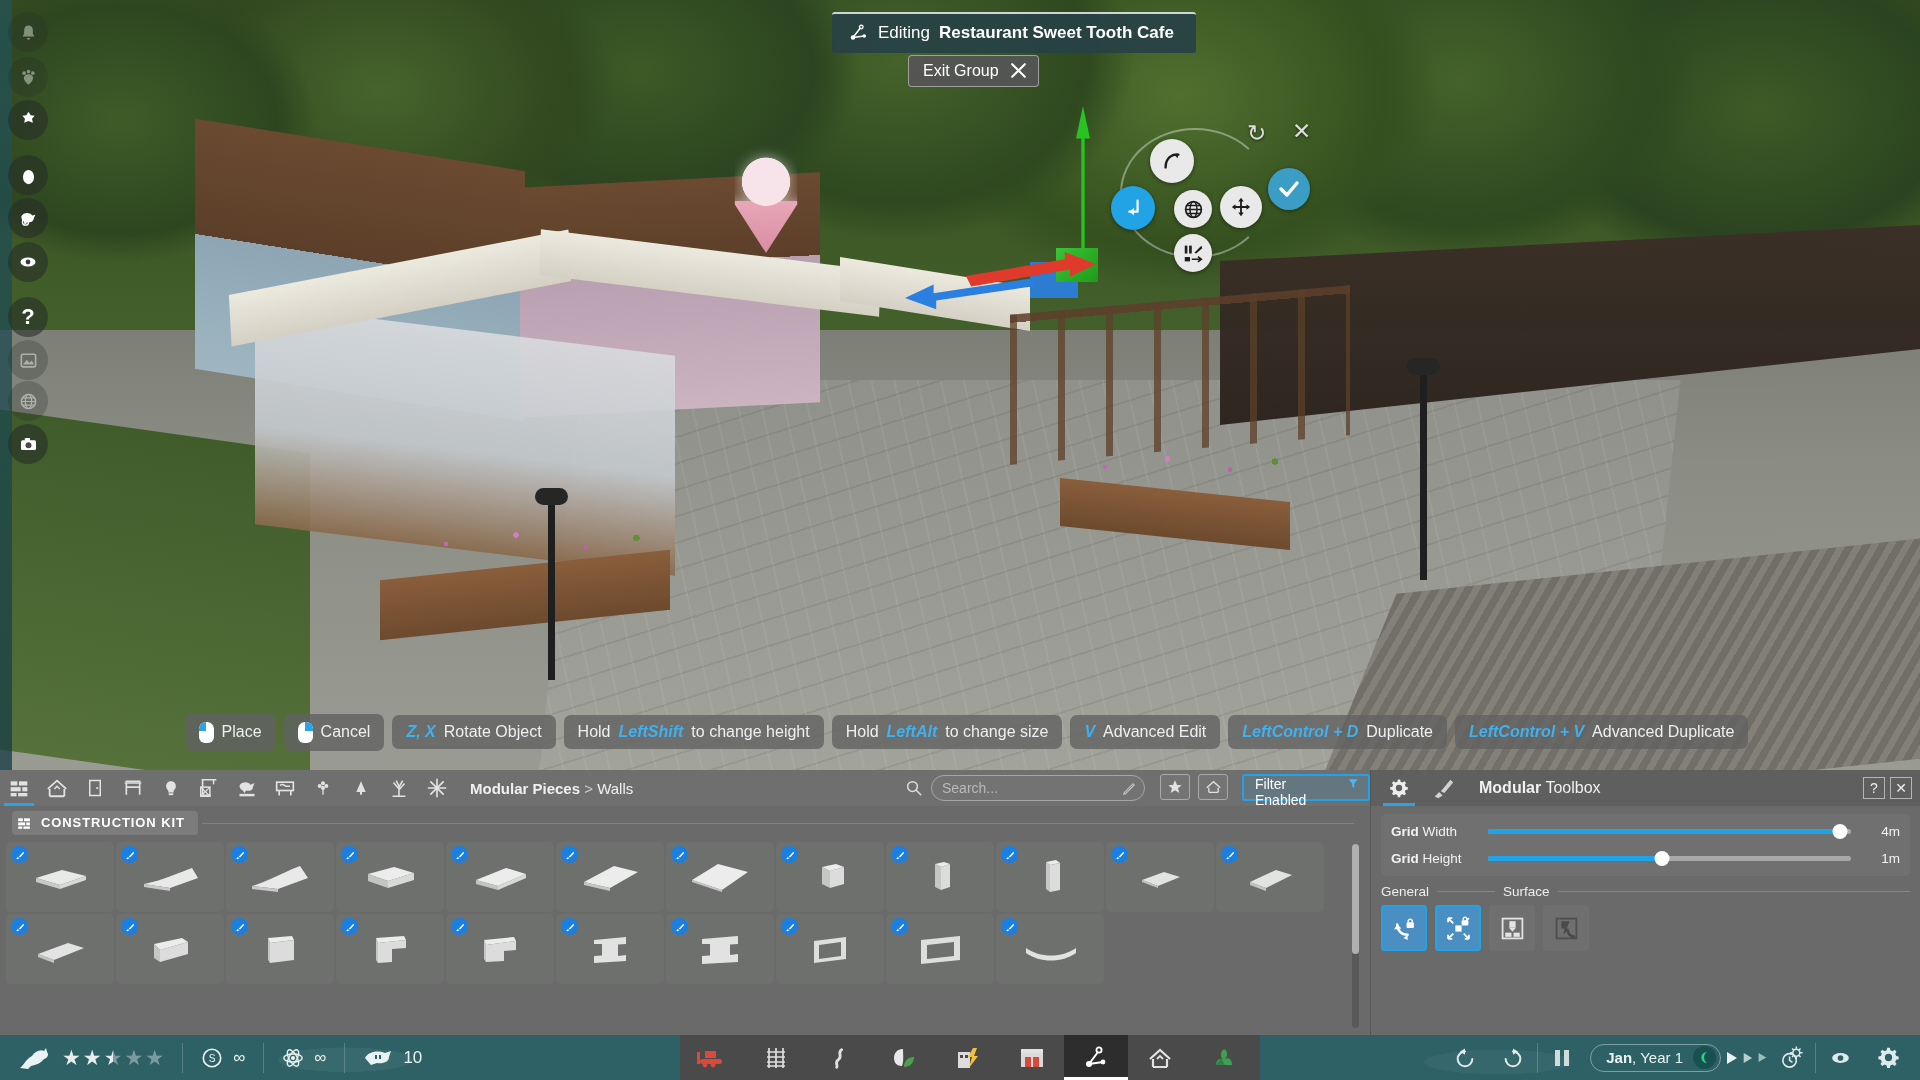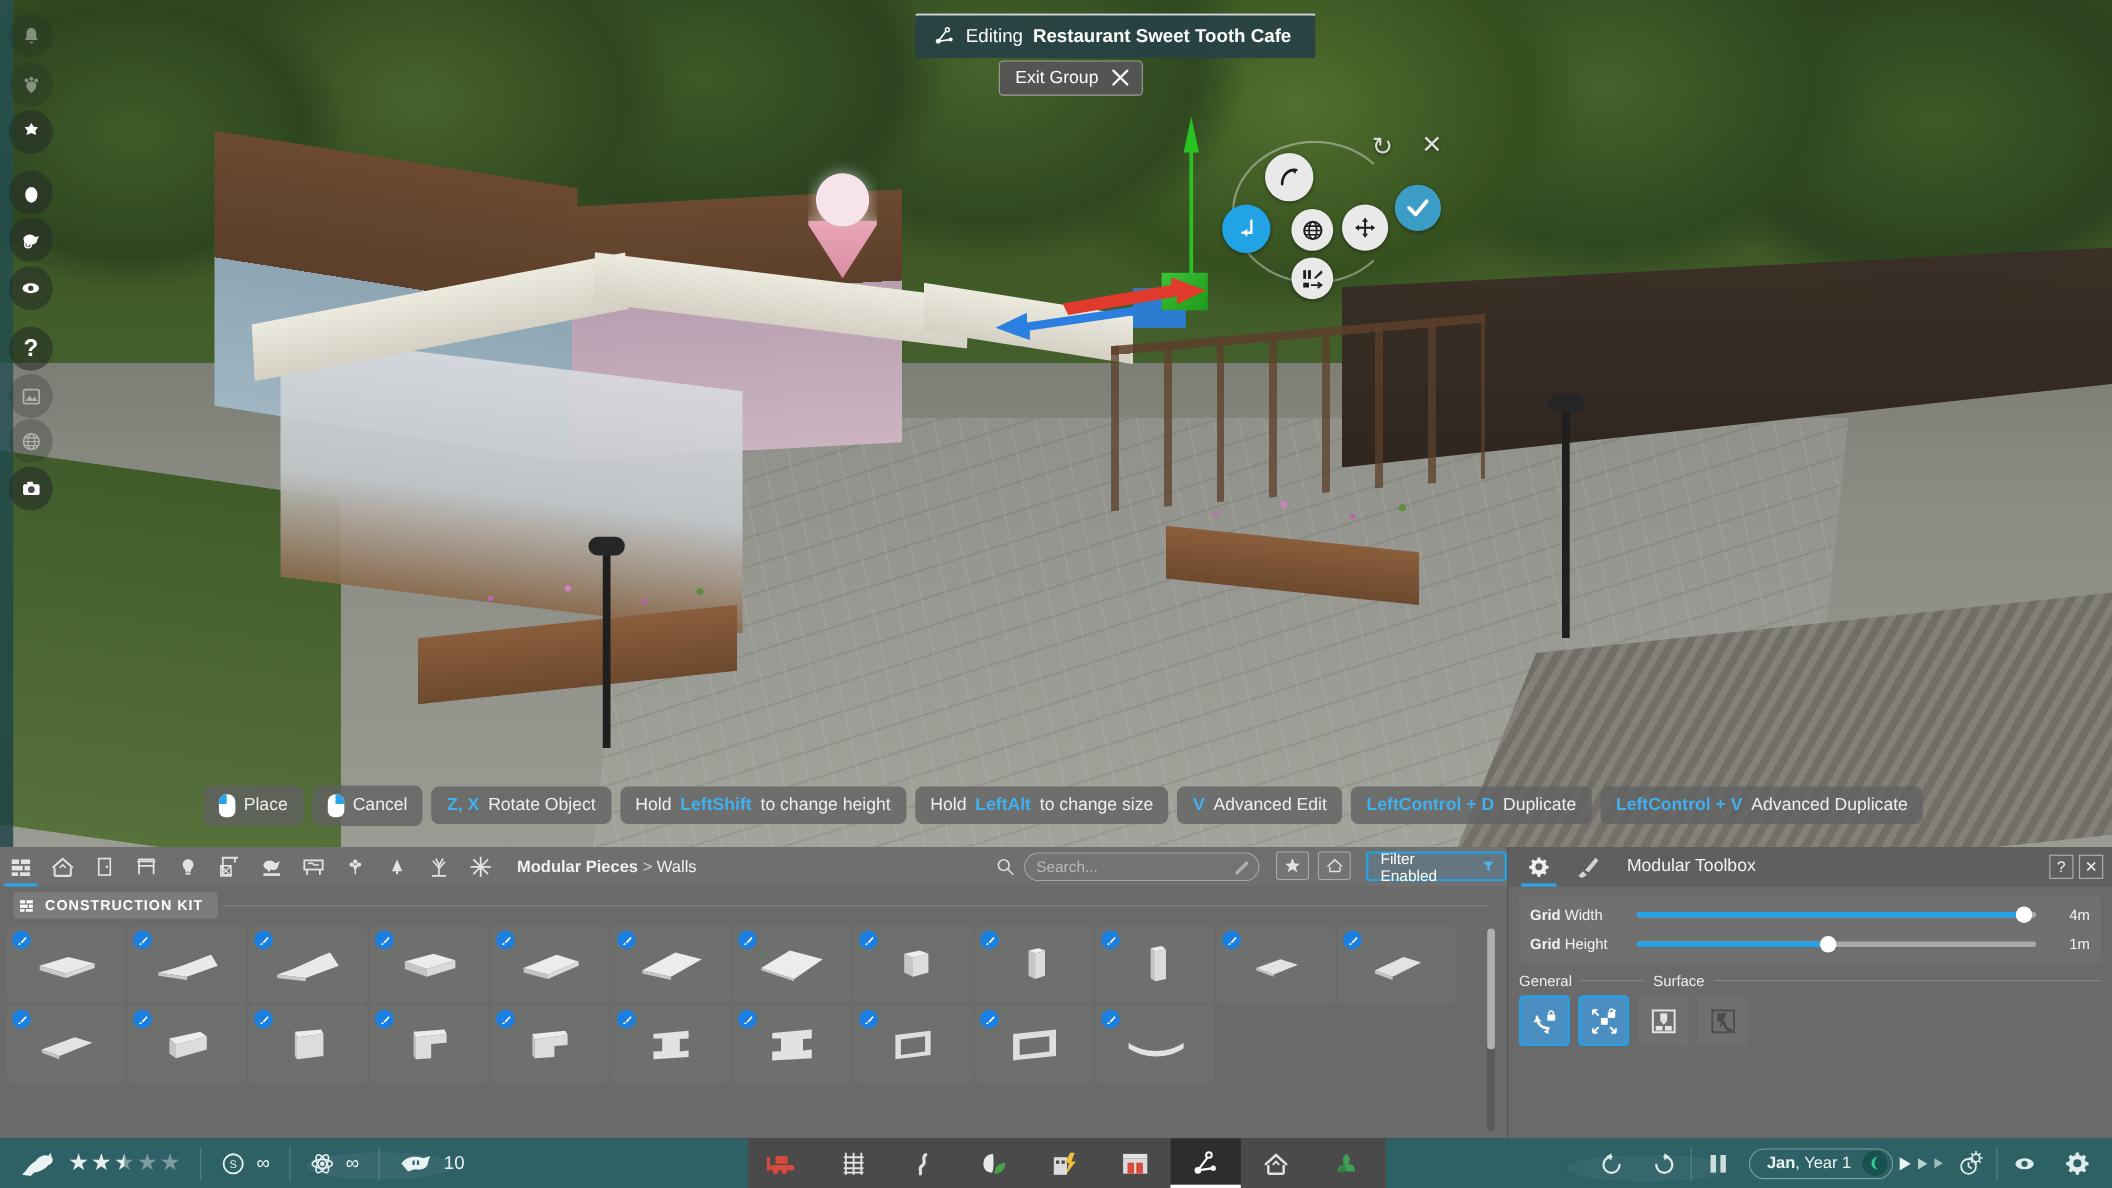--- a/index.html
+++ b/index.html
@@ -217,21 +217,21 @@
     padding-left: 13px;
   }
   .hint {
     background: rgba(98,98,98,.8);
     border-radius: 7px;
     padding: 8px 14px;
     color: #efefef; font-size: 16px;
     display: flex; align-items: center; gap: 8px;
     white-space: nowrap;
   }
-  .hint .k { color: #3fb0f0; font-weight: bold; }
+  .hint .k { color: #3fb0f0; font-weight: bold; font-style: italic; }
   .mouse-ico {
     width: 15px; height: 21px; border-radius: 7px 7px 6px 6px;
     background: linear-gradient(180deg,#fff 0 42%, #fff 42%);
     position: relative; flex: none;
   }
   .mouse-ico::before {
     content:''; position: absolute; left: 0; top: 0; width: 15px; height: 9px;
     background: #2aa3e8; border-radius: 7px 7px 0 0;
   }
   .mouse-ico.right::before { left: 7.5px; width: 7.5px; border-radius: 0 7px 0 0; }
@@ -272,21 +272,21 @@
     position: relative;
   }
   .icon-btn-sq {
     width: 30px; height: 26px; border: 1px solid #a9a9a9; border-radius: 3px;
     display: flex; align-items: center; justify-content: center; color: #e8e8e8;
     background: rgba(255,255,255,.04);
   }
   .filter-chip {
     position: absolute; left: 1242px; top: 4px; height: 27px;
     border: 2px solid #22a3e8; border-radius: 3px;
-    display: flex; align-items: center; gap: 9px;
+    display: flex; align-items: flex-start; gap: 9px;
     padding: 0 9px 0 11px; color: #fff; font-size: 14px;
     background: rgba(34,163,232,.14);
   }
   .kit-head {
     position: absolute; left: 0; top: 36px; width: 1370px; height: 34px;
     display: flex; align-items: center;
   }
   .kit-badge {
     margin-left: 12px; background: rgba(160,160,160,.33);
     border-radius: 4px; padding: 4px 13px 5px 4px;
@@ -331,21 +331,21 @@
     display: flex; align-items: center; gap: 4px; padding: 0 8px;
   }
   .tb-tab {
     width: 40px; height: 36px; display: flex; align-items: center; justify-content: center;
     color: #eaeaea; position: relative;
   }
   .tb-tab.active::after {
     content:''; position: absolute; left: 4px; right: 4px; bottom: 0; height: 3px; background: #2aa3e8;
   }
   .tb-title { margin-left: 12px; color: #f1f1f1; font-size: 16px; }
-  .tb-title b { font-weight: normal; }
+  .tb-title b { font-weight: bold; }
   .tb-head-right { margin-left: auto; display: flex; gap: 5px; }
   .tb-sq {
     width: 22px; height: 22px; border: 1px solid #b4b4b4;
     display: flex; align-items: center; justify-content: center;
     color: #ededed; font-size: 14px;
   }
   .tb-body { padding: 8px 10px; display: flex; gap: 8px; }
   .tb-left { flex: 1; }
   .row-card {
     background: rgba(120,120,120,.45); border-radius: 5px;

